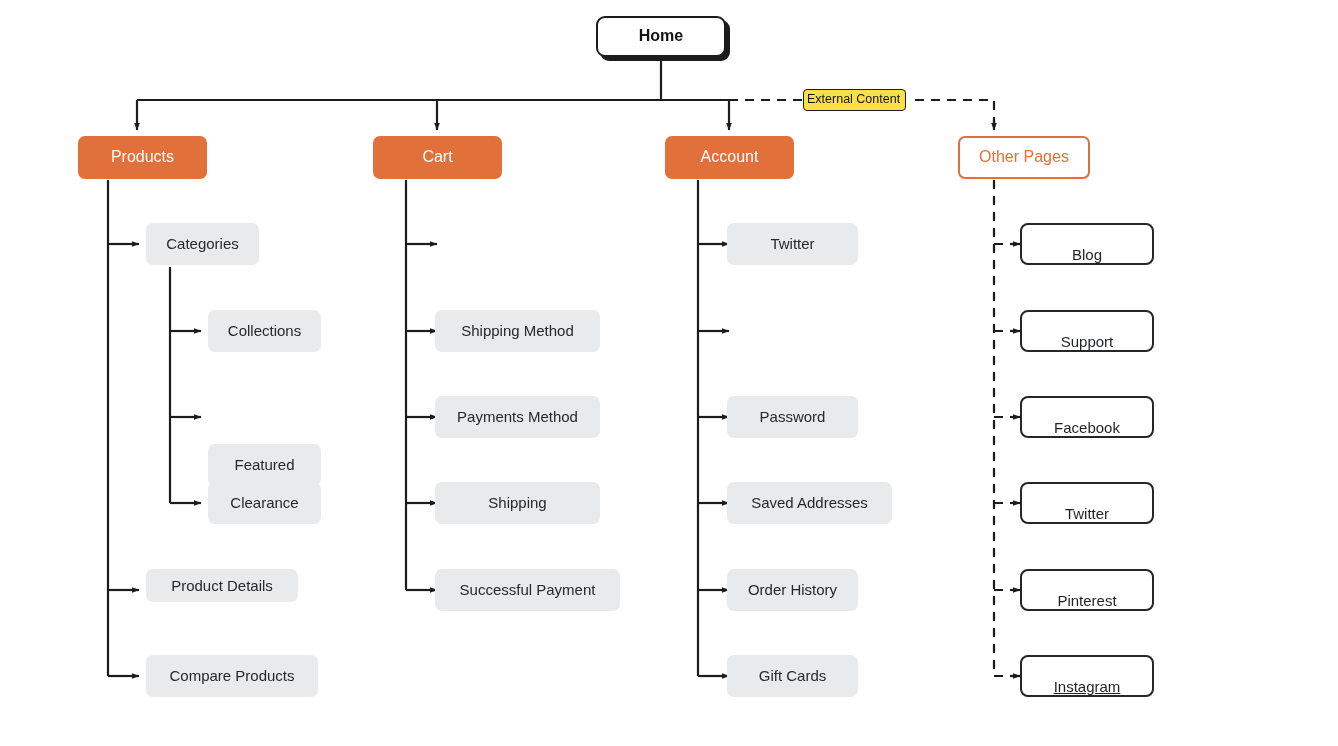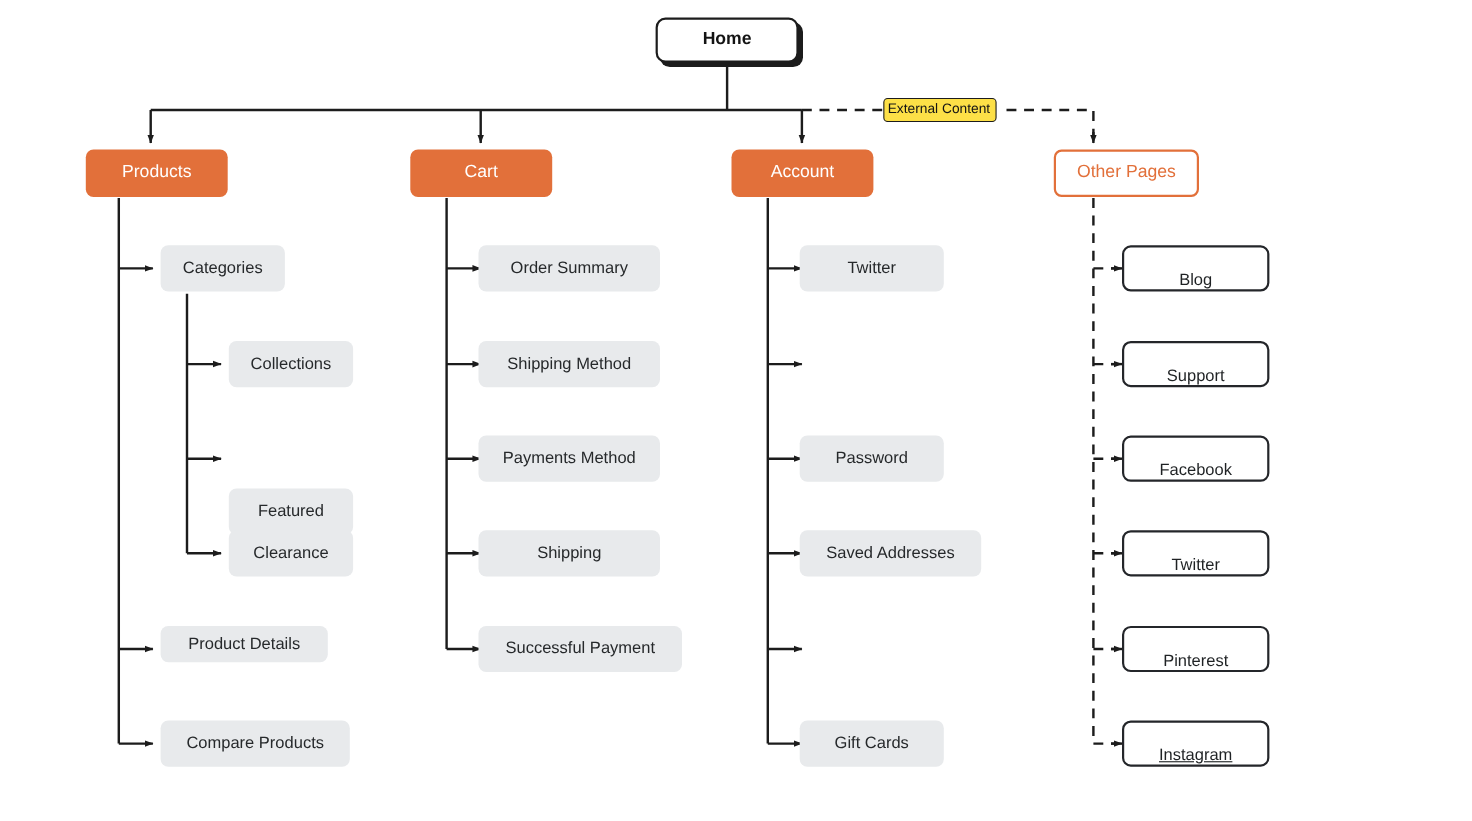--- a/index.html
+++ b/index.html
@@ -226,23 +226,20 @@
   </div>
 
   <div class="node page" style="left:146px; top:569px; width:152px; height:33px;">
     <span>Product Details</span>
   </div>
 
   <div class="node page" style="left:146px; top:655px; width:172px; height:42px;">
     <span>Compare Products</span>
   </div>
 
-  <div class="node page" style="left:435px; top:223px; width:165px; height:42px;">
-    <span>Order Summary</span>
-  </div>
 
   <div class="node page" style="left:435px; top:310px; width:165px; height:42px;">
     <span>Shipping Method</span>
   </div>
 
   <div class="node page" style="left:435px; top:396px; width:165px; height:42px;">
     <span>Payments Method</span>
   </div>
 
   <div class="node page" style="left:435px; top:482px; width:165px; height:42px;">
@@ -259,20 +256,23 @@
 
 
   <div class="node page" style="left:727px; top:396px; width:131px; height:42px;">
     <span>Password</span>
   </div>
 
   <div class="node page" style="left:727px; top:482px; width:165px; height:42px;">
     <span>Saved Addresses</span>
   </div>
 
+  <div class="node page" style="left:727px; top:569px; width:131px; height:42px;">
+    <span>Order History</span>
+  </div>
 
   <div class="node page" style="left:727px; top:655px; width:131px; height:42px;">
     <span>Gift Cards</span>
   </div>
 
   <div class="node external" style="left:1020px; top:223px; width:134px; height:42px;">
     <span>Blog</span>
   </div>
 
   <div class="node external" style="left:1020px; top:310px; width:134px; height:42px;">

